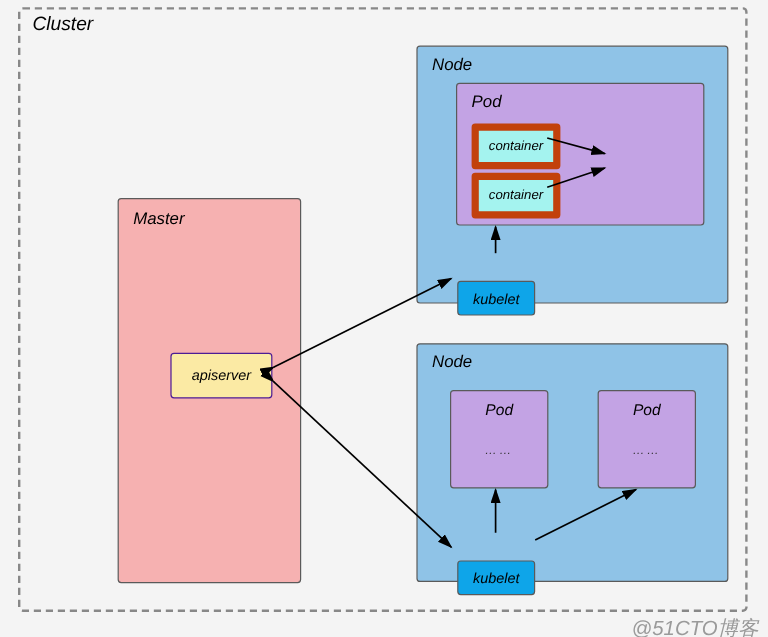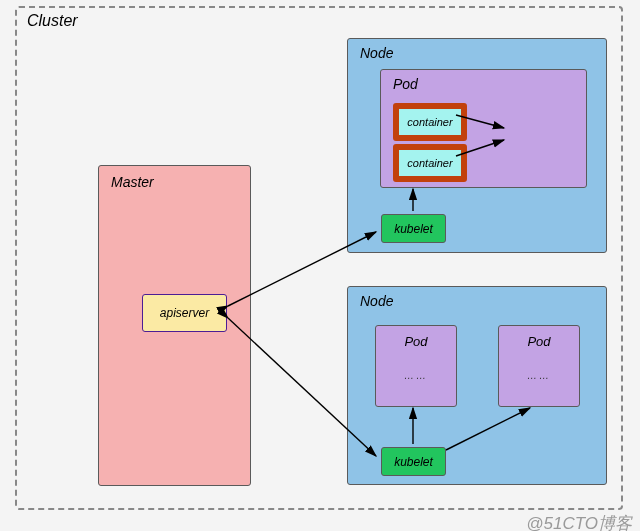--- a/index.html
+++ b/index.html
@@ -4,21 +4,21 @@
 <style>
   html,body{margin:0;padding:0;font-family:Helvetica,Arial,sans-serif;font-size:13px;color:#000;}
   .canvas{position:relative;width:640px;height:531px;background:#f4f4f4;font-style:italic;}
   .cluster{position:absolute;left:15px;top:6px;width:604px;height:500px;border:2px dashed #888;border-radius:4px;}
   .cluster-label{position:absolute;left:10px;top:4px;font-size:16px;}
   .master{position:absolute;left:98px;top:165px;width:151px;height:319px;background:#f6b1b1;border:1px solid #5a5a5a;border-radius:3px;}
   .master-label{position:absolute;left:12px;top:8px;font-size:14px;}
   .apiserver{position:absolute;left:43px;top:128px;width:83px;height:36px;background:#fbeaa4;border:1px solid #4c1d95;border-radius:3px;display:flex;align-items:center;justify-content:center;font-size:12px;}
   .node{position:absolute;background:#8fc3e7;border:1px solid #5a5a5a;border-radius:3px;}
   .node-label{position:absolute;left:12px;top:6px;font-size:14px;}
-  .kubelet{position:absolute;background:#22c55e;border:1px solid #5a5a5a;border-radius:3px;display:flex;align-items:center;justify-content:center;font-size:12px;}
+  .kubelet{position:absolute;background:#0ea5e9;border:1px solid #5a5a5a;border-radius:3px;display:flex;align-items:center;justify-content:center;font-size:12px;margin-top:20px;}
   .pod-big{position:absolute;left:32px;top:30px;width:205px;height:117px;background:#c3a3e4;border:1px solid #5a5a5a;border-radius:3px;}
   .pod-label{position:absolute;left:12px;top:6px;font-size:14px;}
   .container-box{position:absolute;background:#a4f3ef;border:6px solid #c2410c;border-radius:3px;display:flex;align-items:center;justify-content:center;font-size:11px;}
   .pod-small{position:absolute;width:80px;height:80px;background:#c3a3e4;border:1px solid #5a5a5a;border-radius:3px;}
   .pod-small-label{position:absolute;left:0;right:0;top:8px;text-align:center;font-size:13px;}
   .pod-dots{position:absolute;left:0;right:0;top:44px;text-align:center;font-size:10px;letter-spacing:2px;color:#333;}
   .watermark{position:absolute;right:8px;top:512px;font-size:17px;color:#9a9a9a;}
   svg.arrows{position:absolute;left:0;top:0;pointer-events:none;}
 </style>
 </head>

